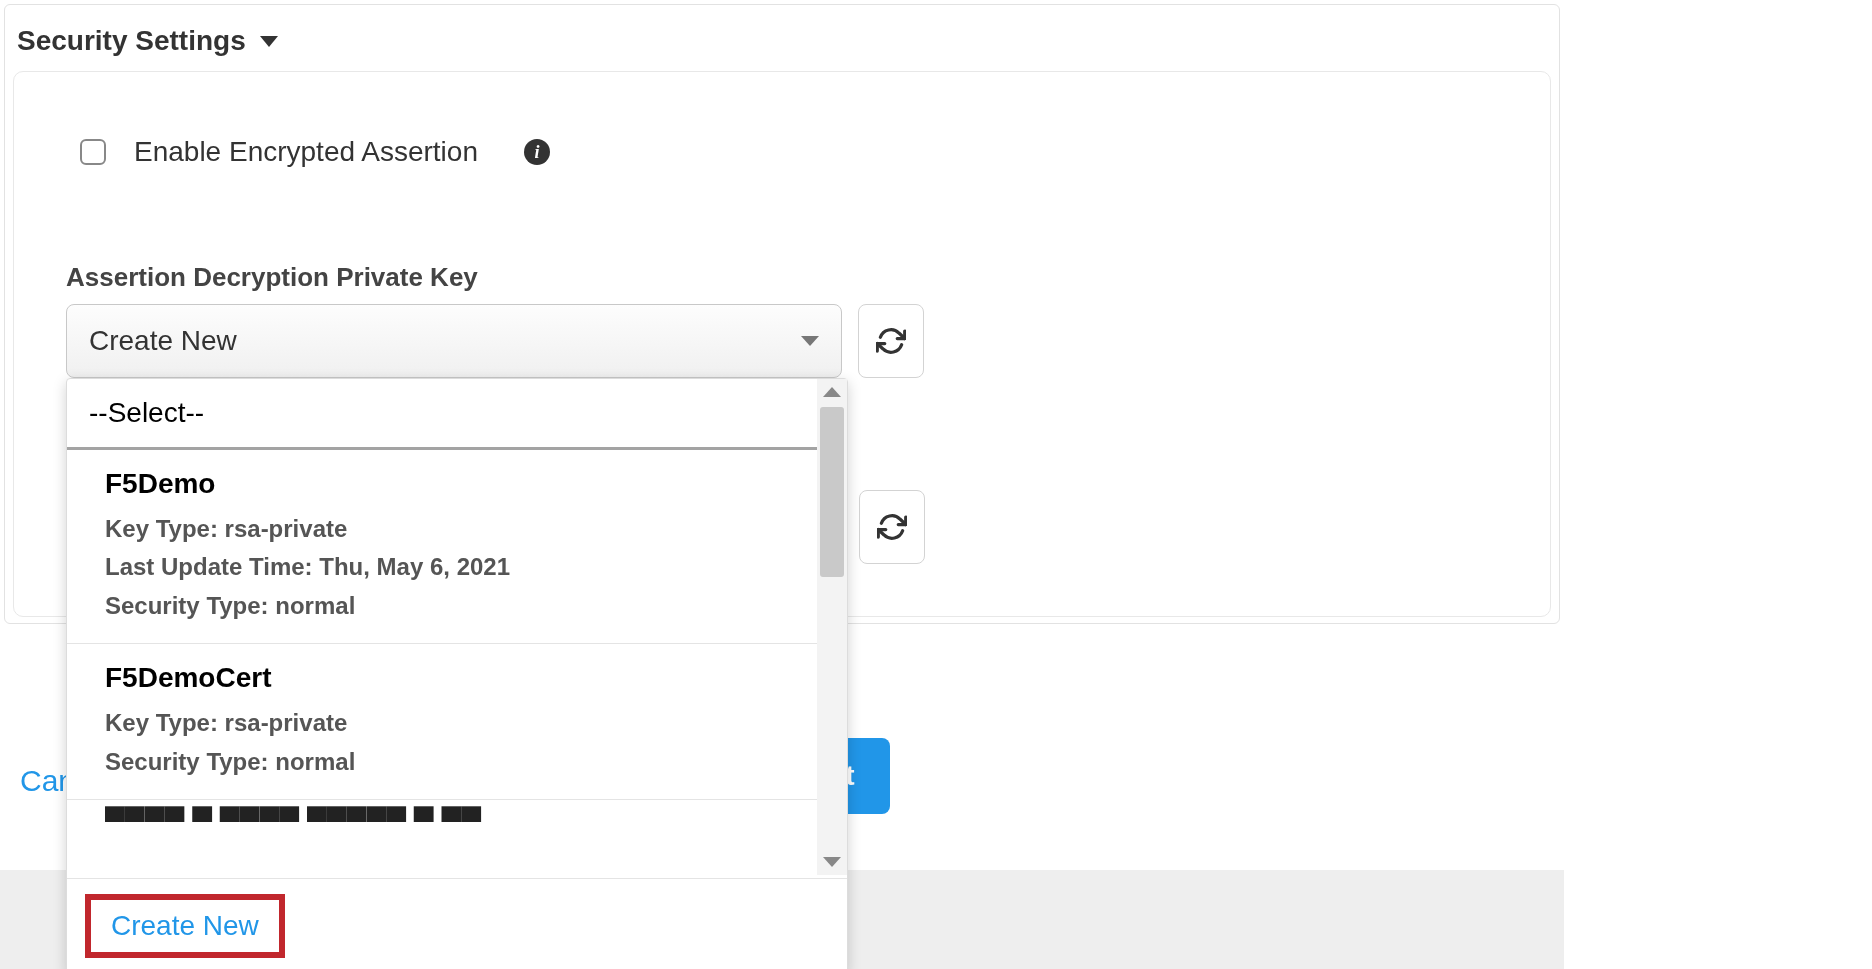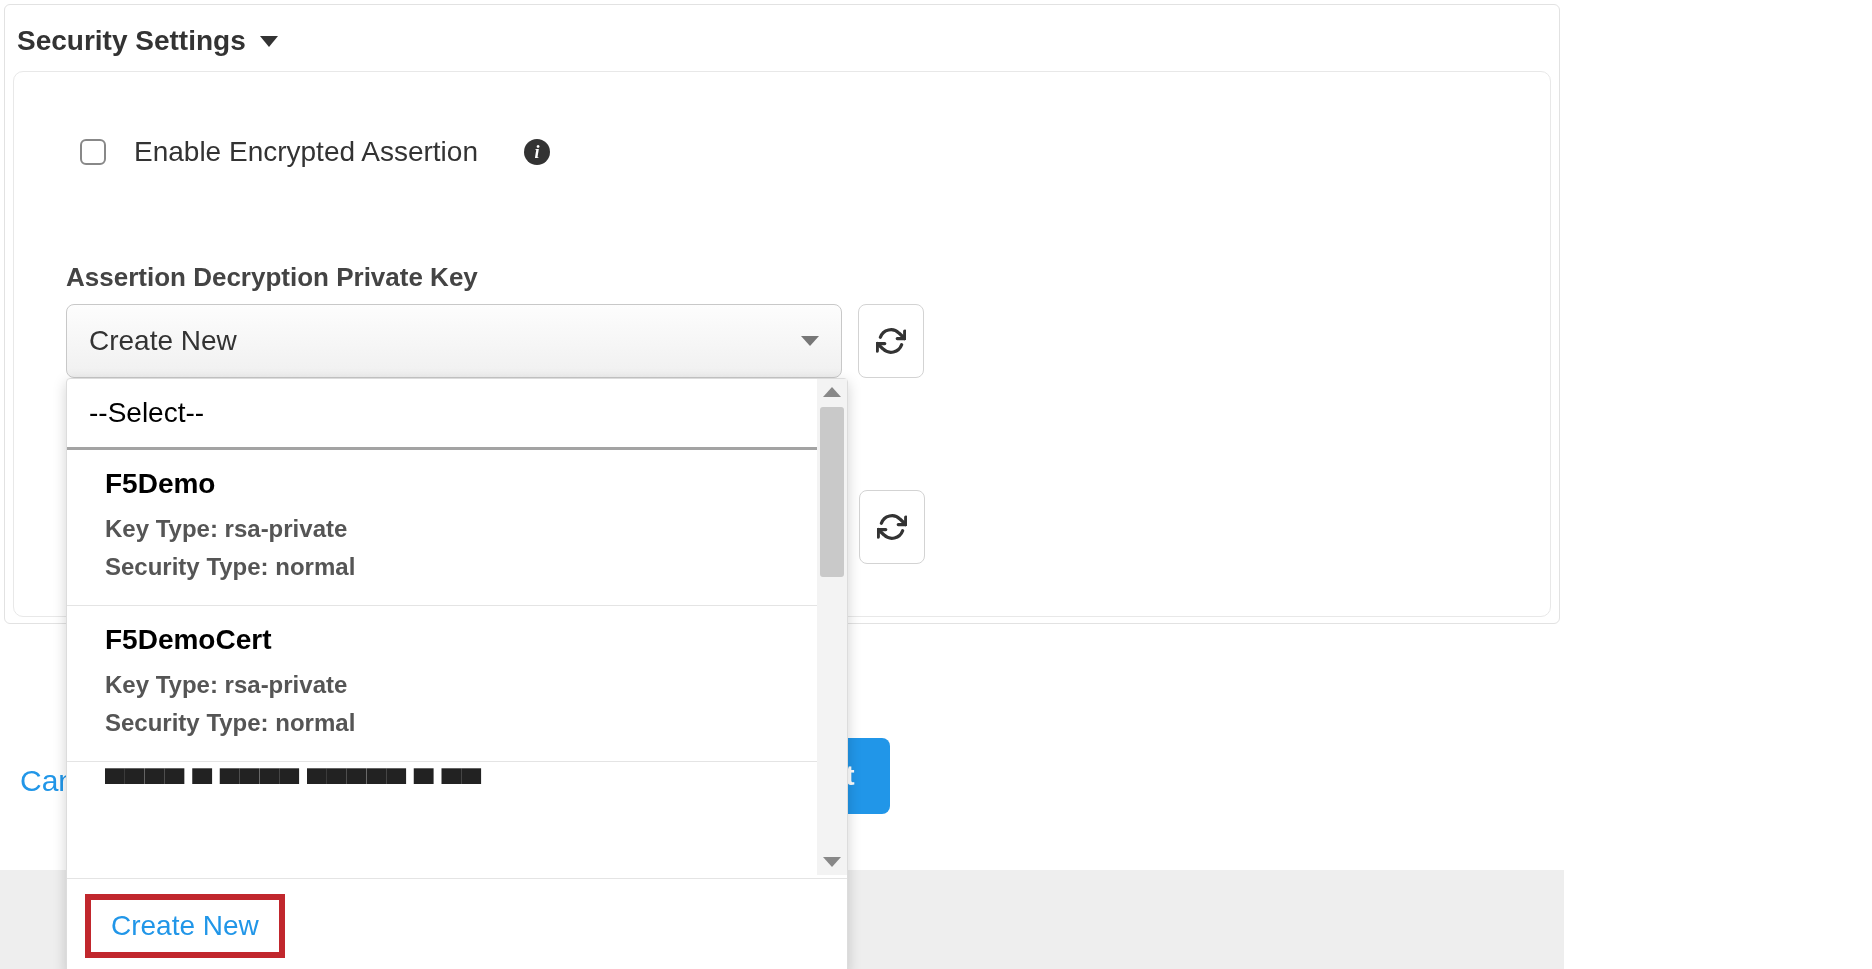--- a/index.html
+++ b/index.html
@@ -329,20 +329,23 @@
   <div class="dropdown">
     <div class="dd-list">
       <div class="dd-select-placeholder">--Select--</div>
 
       <div class="dd-item">
         <div class="dd-item-title">F5Demo</div>
         <div class="dd-item-line">
           <span>Key Type:</span> <span>rsa-private</span>
         </div>
         <div class="dd-item-line">
+          <span>Last Update Time:</span> <span>Thu, May 6, 2021</span>
+        </div>
+        <div class="dd-item-line">
           <span>Security Type:</span> <span>normal</span>
         </div>
       </div>
 
       <div class="dd-item">
         <div class="dd-item-title">F5DemoCert</div>
         <div class="dd-item-line">
           <span>Key Type:</span> <span>rsa-private</span>
         </div>
         <div class="dd-item-line">

